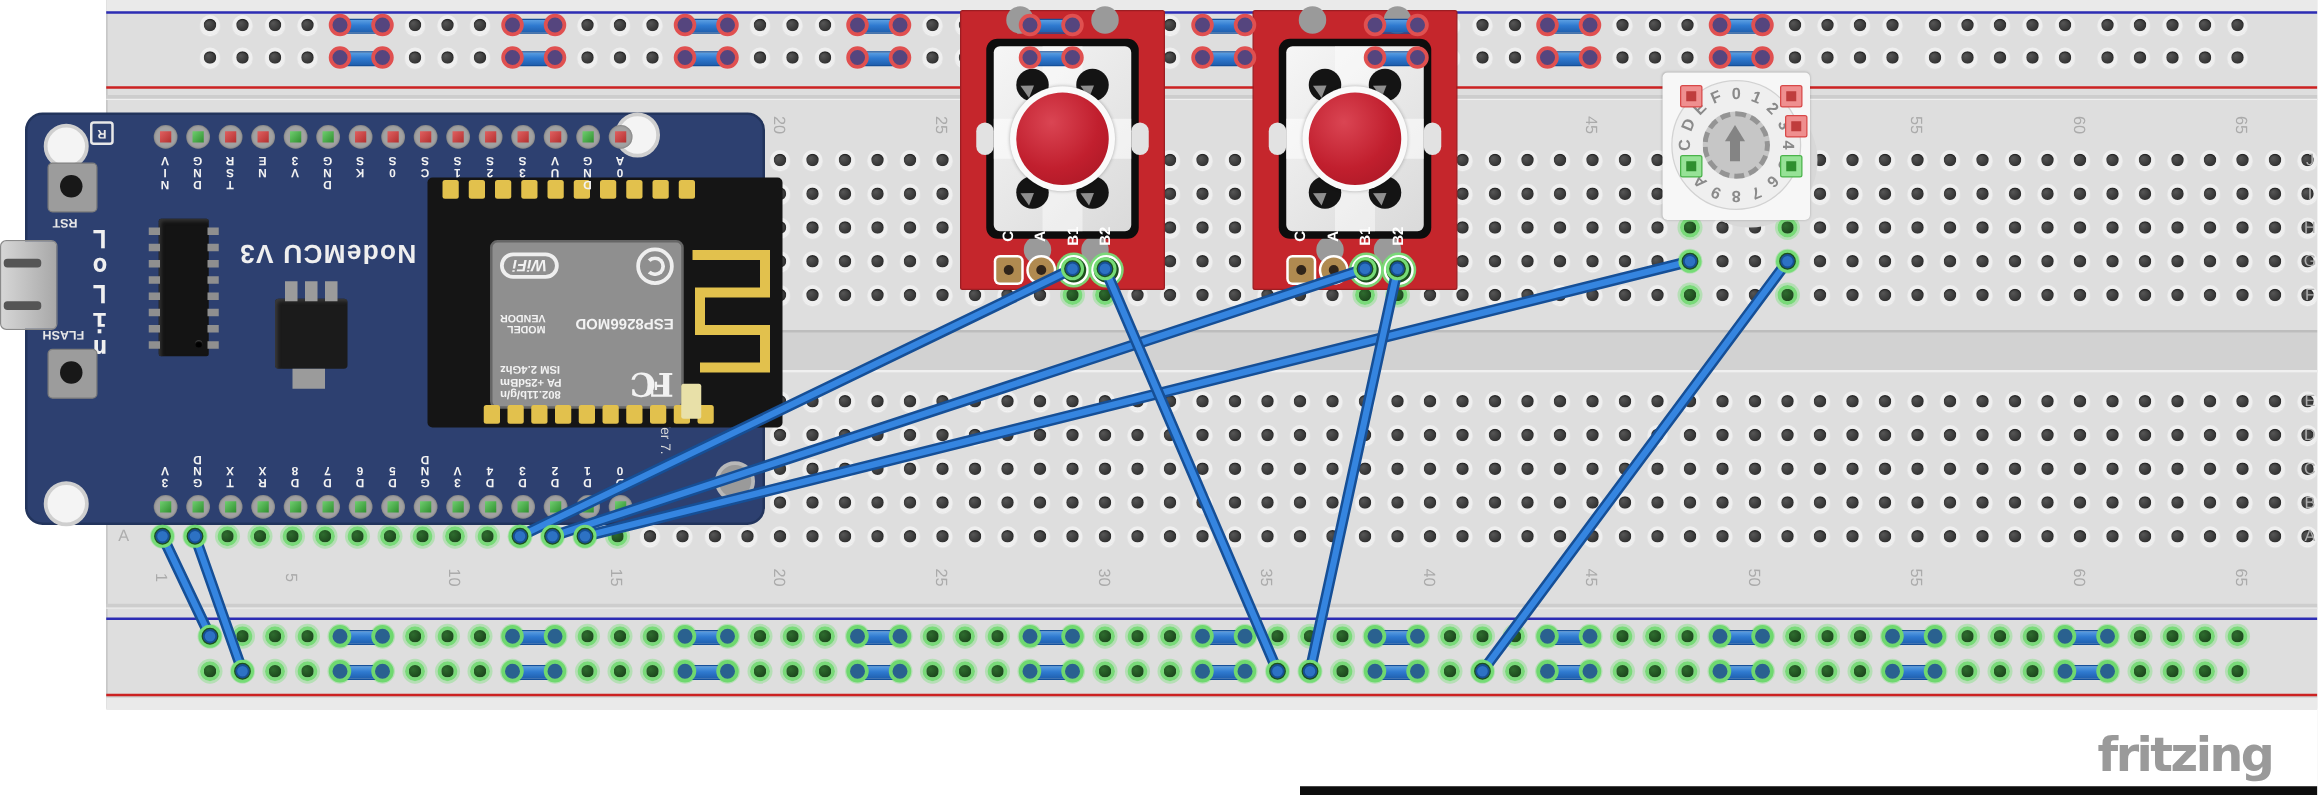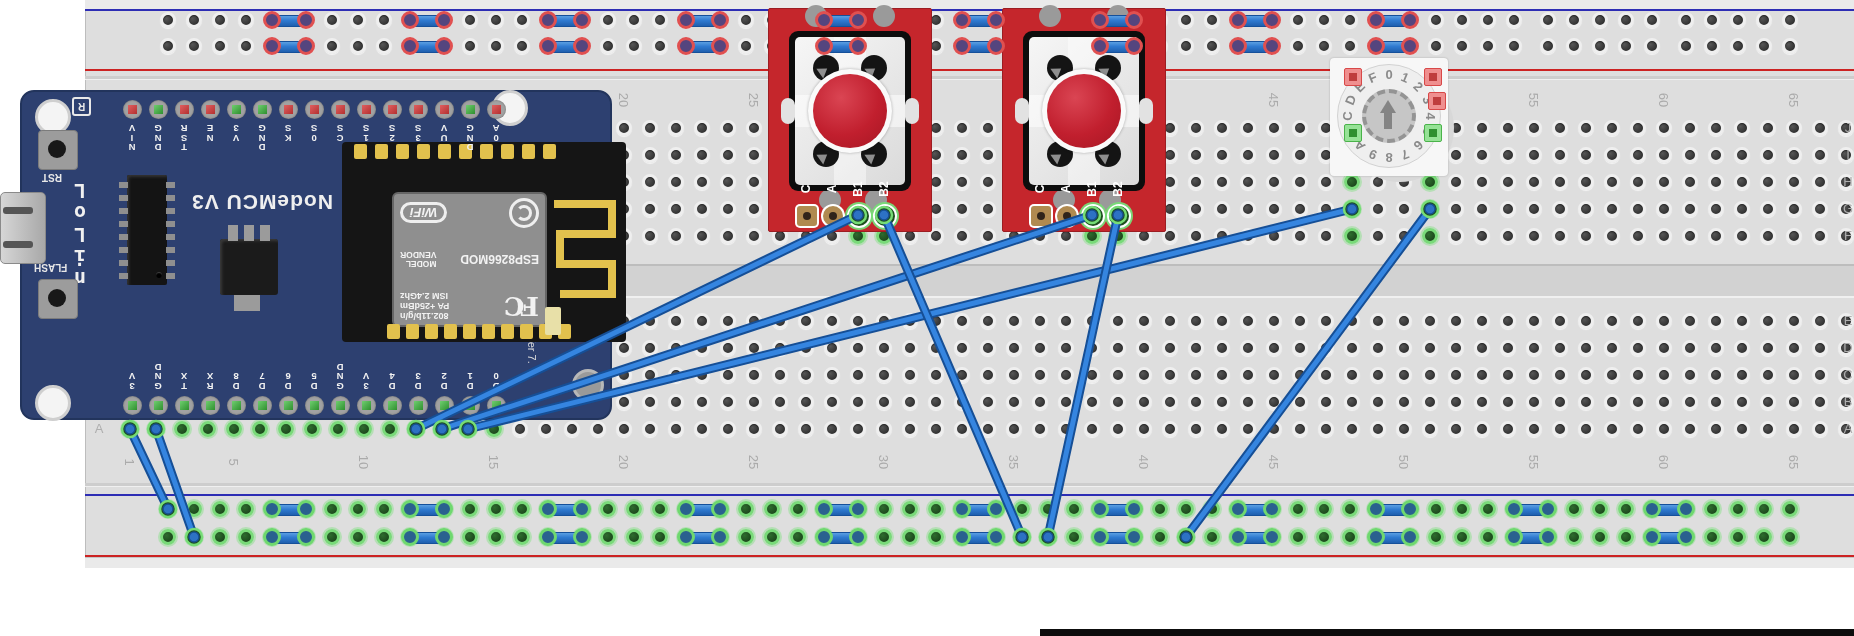--- a/index.html
+++ b/index.html
@@ -1691,14 +1691,15 @@
       <circle cx="1118" cy="215" r="8" fill="#1d4f1d" stroke="#76dc76" stroke-width="2.5"></circle>
       <circle cx="1118" cy="215" r="5" fill="#2d72c4" stroke="#174f92" stroke-width="1.5"></circle>
       <circle cx="1048" cy="537" r="8" fill="#1d4f1d" stroke="#76dc76" stroke-width="2.5"></circle>
       <circle cx="1048" cy="537" r="5" fill="#2d72c4" stroke="#174f92" stroke-width="1.5"></circle>
       <circle cx="1430" cy="209" r="8" fill="#1d4f1d" stroke="#76dc76" stroke-width="2.5"></circle>
       <circle cx="1430" cy="209" r="5" fill="#2d72c4" stroke="#174f92" stroke-width="1.5"></circle>
       <circle cx="1186" cy="537" r="8" fill="#1d4f1d" stroke="#76dc76" stroke-width="2.5"></circle>
       <circle cx="1186" cy="537" r="5" fill="#2d72c4" stroke="#174f92" stroke-width="1.5"></circle>
     </svg>
 
+  <div id="fritzing-logo" style="z-index:60;">fritzing</div>
   <div id="bottom-bar" style="z-index:60;"></div>
 </div>
 
 </body></html>

